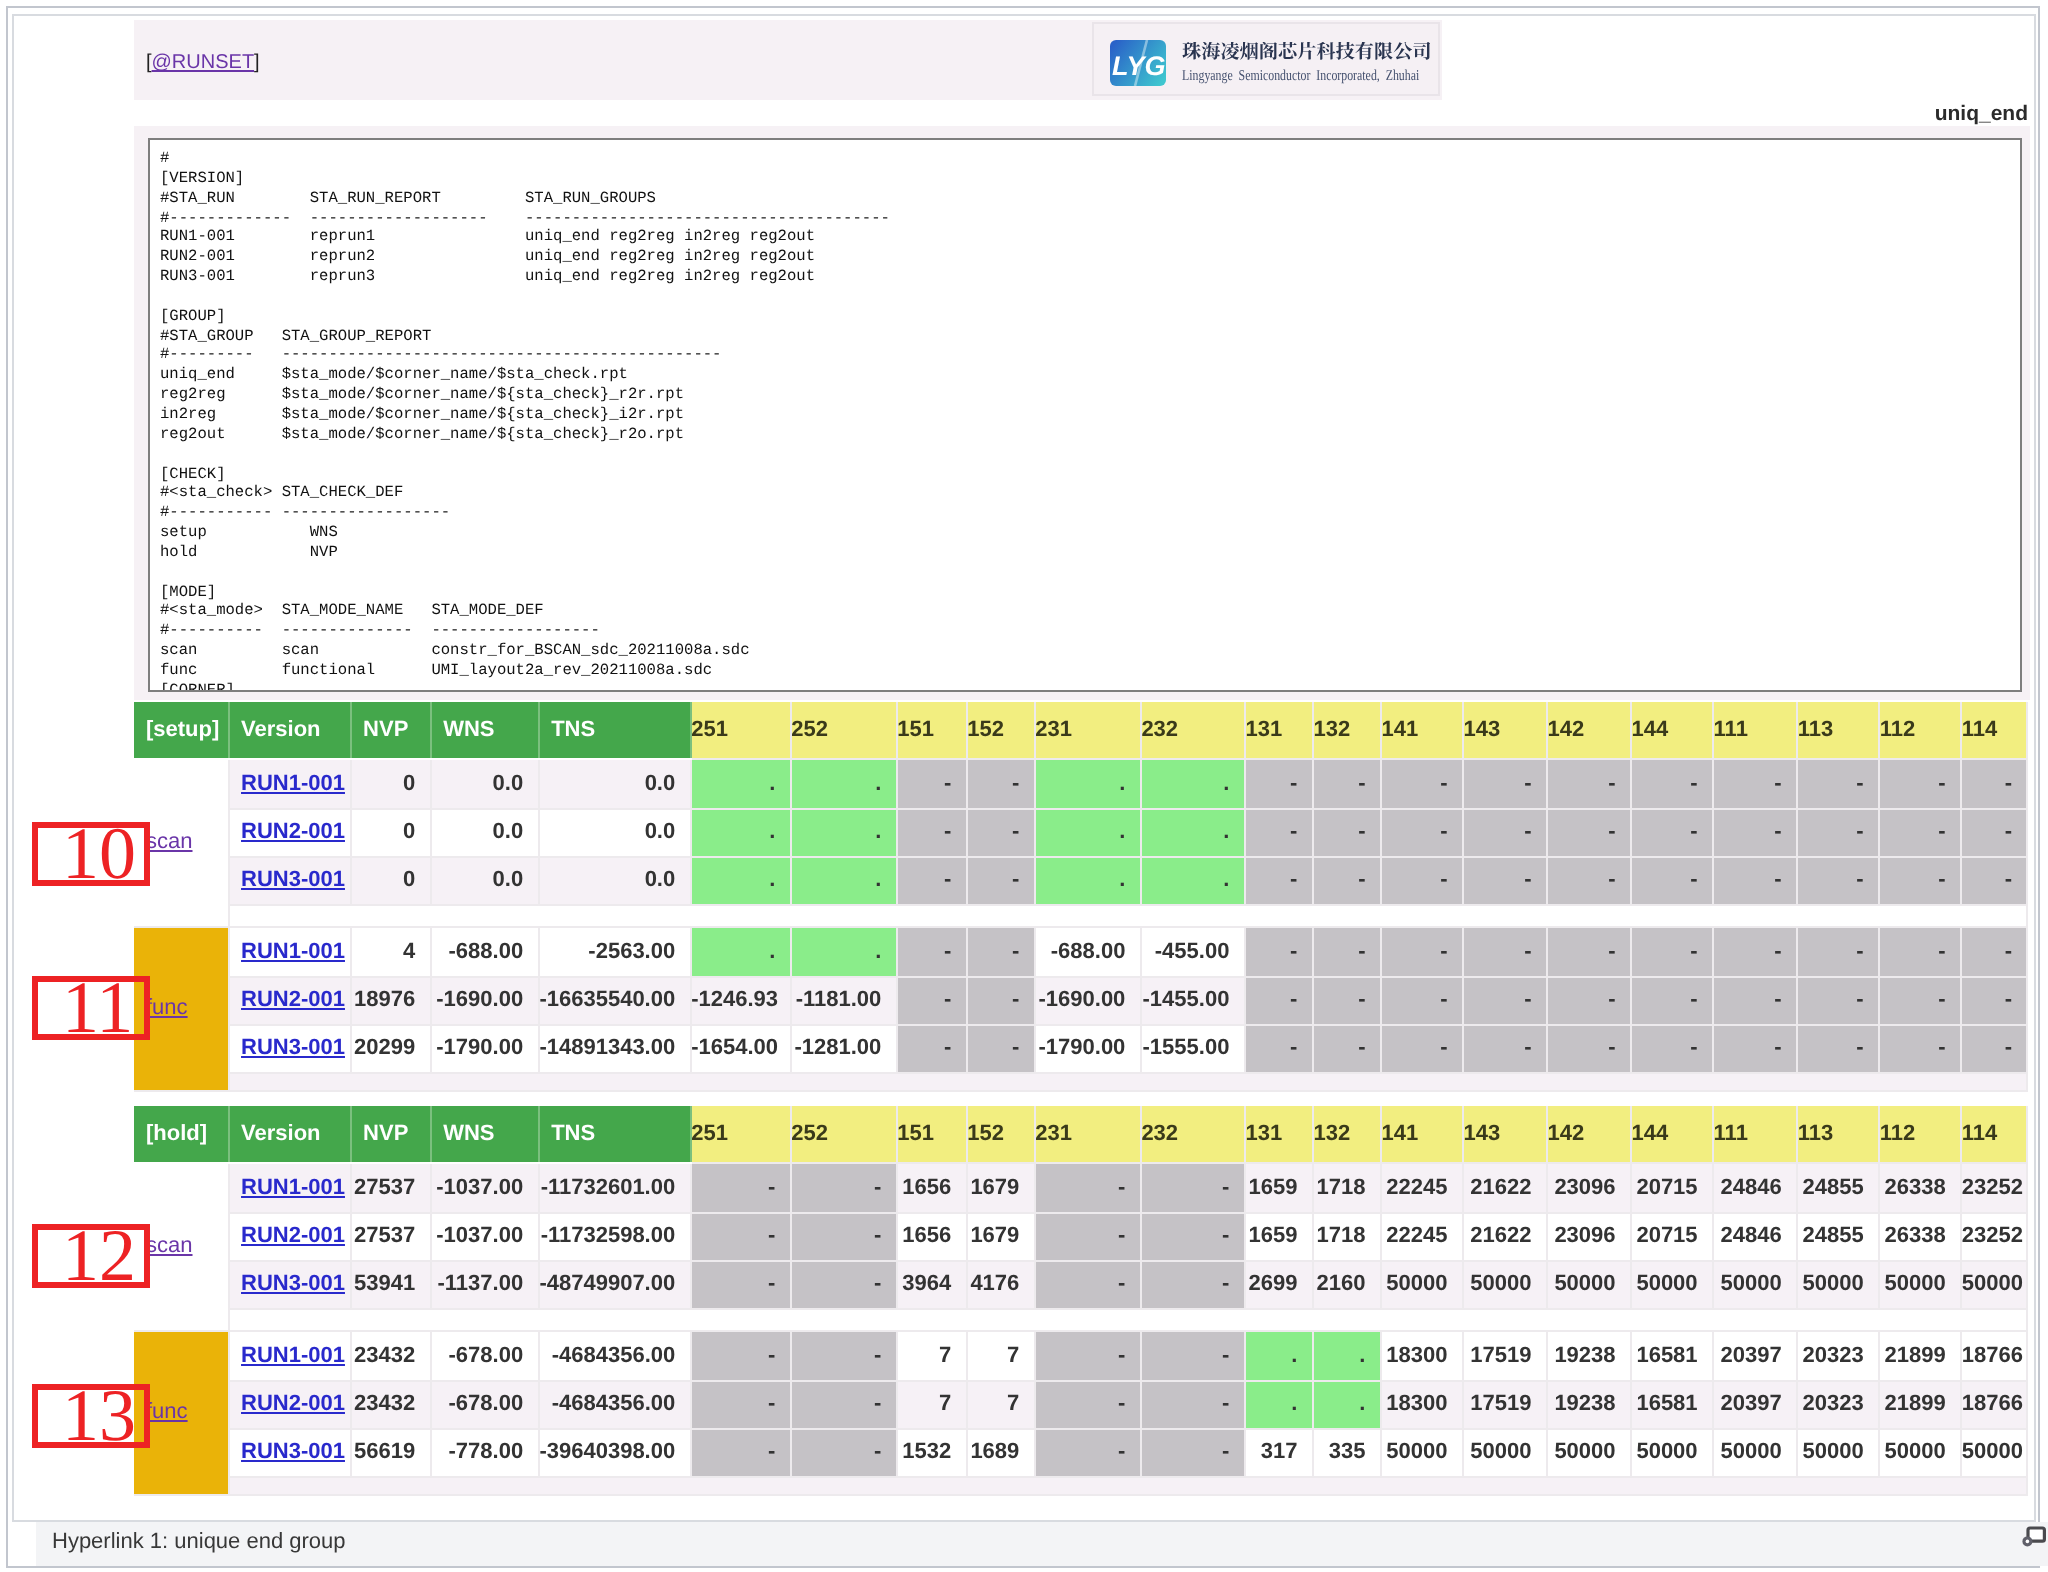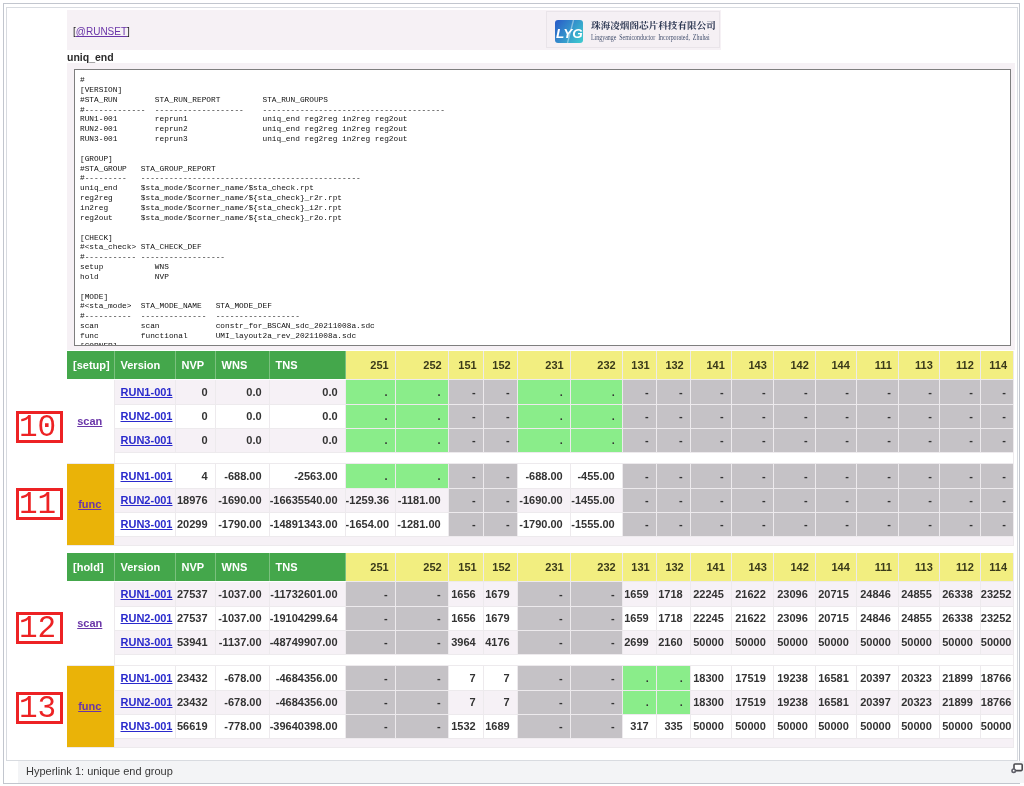--- a/index.html
+++ b/index.html
@@ -3,47 +3,47 @@
 html,body{margin:0;padding:0}
 body{width:1024px;height:786px;position:relative;background:#fff;font-family:"Liberation Sans",sans-serif;overflow:hidden}
 .fo{position:absolute;left:3px;top:3px;width:1015px;height:779px;border:1px solid #c2c6ce}
 .fi{position:absolute;left:6px;top:7px;width:1010px;height:752px;border:1px solid #d8dbe0}
 .sbar{position:absolute;left:18px;top:761px;width:1015px;height:22px;background:#f3f4f6}
 .sbar .txt{position:absolute;left:8px;top:4px;font-size:11px;color:#383838}
 .hdr{position:absolute;left:67px;top:10px;width:654px;height:40px;background:#f6f1f5}
 .runset{position:absolute;left:73px;top:26px;font-size:10px;font-weight:normal;color:#222}
 .runset a{color:#6a35a8}
 .logo{position:absolute;left:546px;top:11px;width:174px;height:37px;background:#f5f0f4;border:1px solid #e9e4e9;box-sizing:border-box}
-.uniq{position:absolute;left:67px;top:51px;width:947px;text-align:left;font-size:10.5px;font-weight:bold;color:#2b2b2b}
+.uniq{position:absolute;left:67px;top:51px;width:947px;text-align:right;font-size:10.5px;font-weight:bold;color:#2b2b2b}
 .prewrap{position:absolute;left:67px;top:63px;width:948px;height:287px;background:#f6f1f5}
 .prebox{position:absolute;left:7px;top:6px;width:926px;height:266px;background:#fff;border:1px solid #7e7e7e;padding:6px 4px 3px 5px;overflow:hidden}
 .prebox pre{margin:0;font-family:"Liberation Mono",monospace;font-size:7.8px;line-height:9.85px;color:#111}
 .t{position:absolute;left:67px;border-collapse:collapse;table-layout:fixed;width:947px;font-size:11px}
 .t th,.t td{padding:0 7px 0 0;overflow:hidden;white-space:nowrap;border-right:1px solid #edeaed;border-bottom:1px solid #edeaed;box-sizing:border-box}
 .t tr{height:24px}
 .t tr.hd{height:28px}
 .t tr.fr{height:25px}
 .t th.hl{background:#44a74b;color:#fff;text-align:left;padding-left:6px;font-size:11px;border-right:1px solid #7bc07e;border-bottom:1px solid #fff}
-.t th.hy{background:#f2ee80;color:#3a3a1a;text-align:right;font-size:11px;padding-right:6px}
+.t th.hy{background:#f2ee80;color:#3a3a1a;text-align:left;font-size:11px;padding-right:6px}
 .t td{font-weight:bold;color:#333;text-align:right}
-.t td.lab{text-align:center;padding-left:6px;font-weight:bold}
+.t td.lab{text-align:left;padding-left:6px;font-weight:normal}
 .t td.run{text-align:left;padding-left:6px;font-weight:bold}
 .t td.g{background:#8aed8a}
 .t td.x{background:#c5c2c6}
 .t td.o{background:#f6f1f6}
 .t td.e{background:#fff}
 .t td.lw{background:#fff}
 .t td.lp{background:#eab308}
 .t tr.gaprow{height:11px}
 .t tr.gaprow td{background:#fff}
 .t tr.padrow{height:9px}
 .t tr.padrow td{background:#f6f1f6}
 a.lnk{color:#2929cc}
 a.vis{color:#6a35a8}
-.rb{position:absolute;left:16px;width:41px;height:26px;border:3px solid #ed2224;color:#ed2224;font-family:Liberation Mono, monospace;font-size:31px;line-height:27px;padding-left:0}
+.rb{position:absolute;left:16px;width:41px;height:26px;border:3px solid #ed2224;color:#ed2224;font-family:Liberation Serif, serif;font-size:37px;line-height:27px;padding-left:12px}
 </style></head>
 <body>
 <div class="fo"></div>
 <div class="fi"></div>
 <div class="sbar">
     <span class="txt">Hyperlink 1: unique end group</span>
     <svg style="position:absolute;right:10px;top:2px" width="12" height="11" viewBox="0 0 12 11">
       <rect x="3" y="1" width="8.2" height="6.6" rx="1" fill="#fff" stroke="#4a4a4e" stroke-width="1.6"></rect>
       <circle cx="2.7" cy="7.7" r="2.5" fill="#60606a"></circle>
       <circle cx="2.7" cy="7.7" r="0.9" fill="#fff"></circle>
@@ -242,21 +242,21 @@
         <td class="x">-</td>
         <td class="x">-</td>
         <td class="x">-</td>
         <td class="x">-</td>
       </tr>
       <tr>
         <td class="run o"><a class="lnk" href="#r">RUN2-001</a></td>
         <td class="v o">18976</td>
         <td class="v o">-1690.00</td>
         <td class="v o">-16635540.00</td>
-        <td class="v o">-1259.36</td>
+        <td class="v o">-1246.93</td>
         <td class="v o">-1181.00</td>
         <td class="x">-</td>
         <td class="x">-</td>
         <td class="v o">-1690.00</td>
         <td class="v o">-1455.00</td>
         <td class="x">-</td>
         <td class="x">-</td>
         <td class="x">-</td>
         <td class="x">-</td>
         <td class="x">-</td>
@@ -361,21 +361,21 @@
         <td class="v o">20715</td>
         <td class="v o">24846</td>
         <td class="v o">24855</td>
         <td class="v o">26338</td>
         <td class="v o">23252</td>
       </tr>
       <tr>
         <td class="run e"><a class="lnk" href="#r">RUN2-001</a></td>
         <td class="v e">27537</td>
         <td class="v e">-1037.00</td>
-        <td class="v e">-19104299.64</td>
+        <td class="v e">-11732598.00</td>
         <td class="x">-</td>
         <td class="x">-</td>
         <td class="v e">1656</td>
         <td class="v e">1679</td>
         <td class="x">-</td>
         <td class="x">-</td>
         <td class="v e">1659</td>
         <td class="v e">1718</td>
         <td class="v e">22245</td>
         <td class="v e">21622</td>

